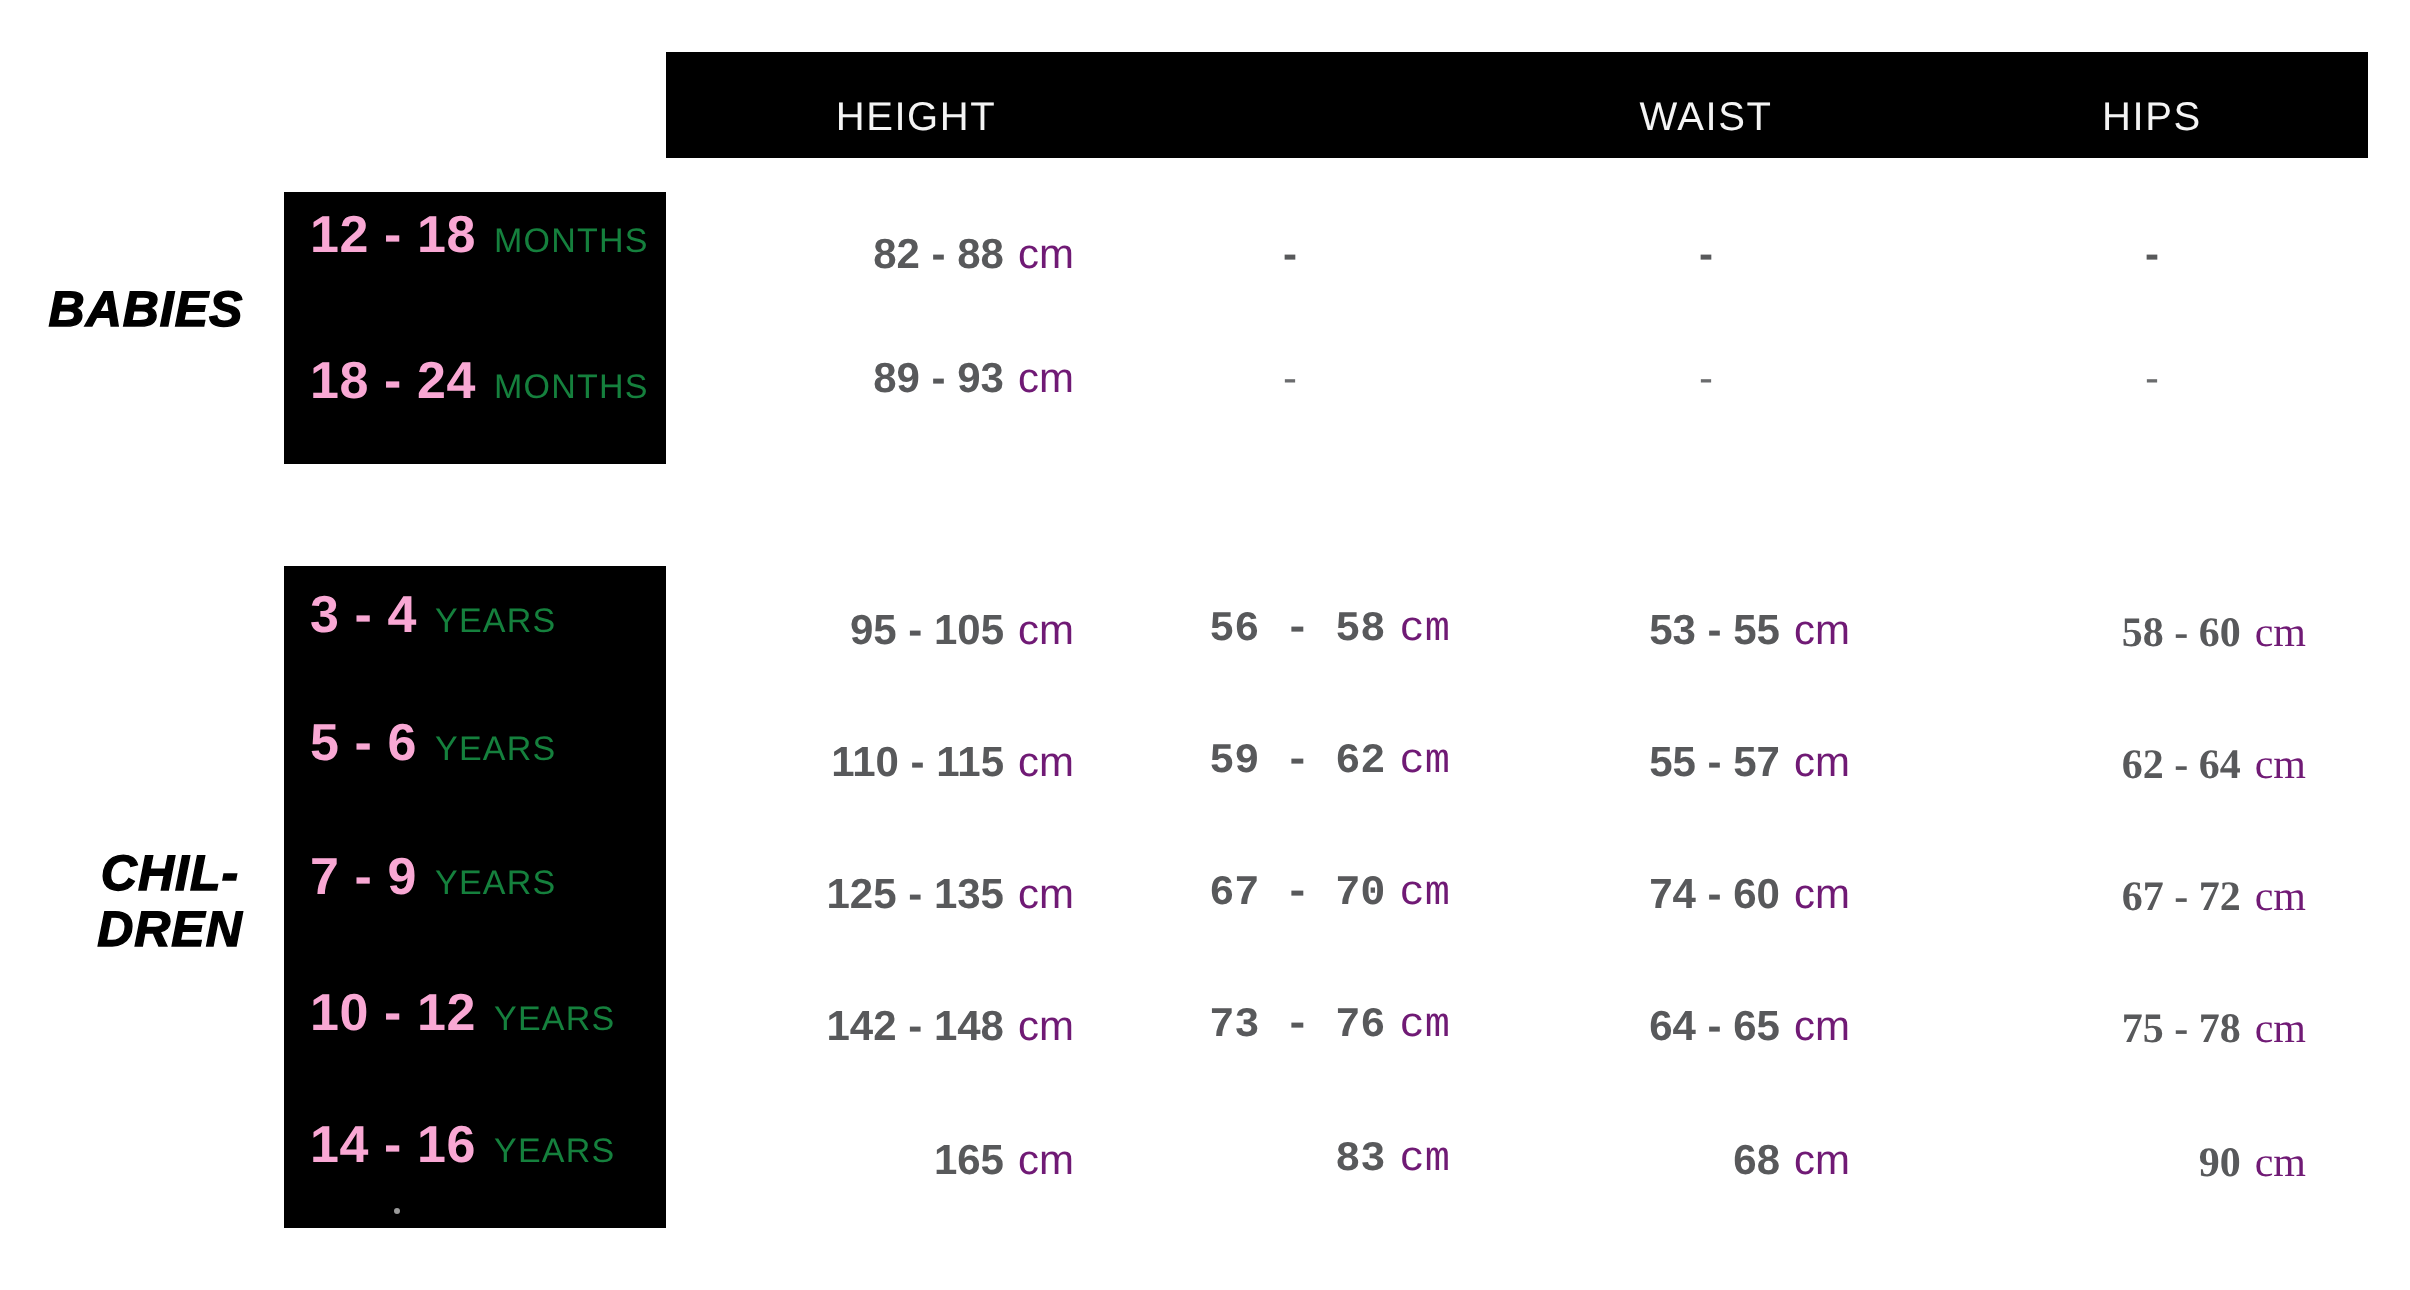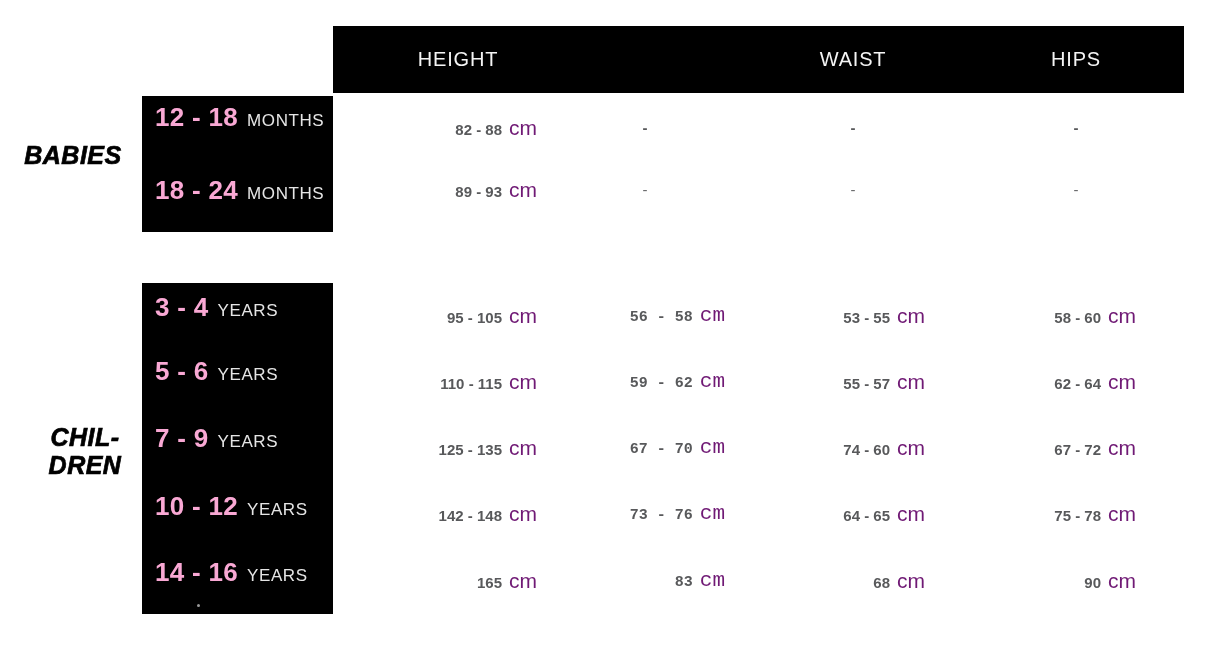--- a/index.html
+++ b/index.html
@@ -2,21 +2,21 @@
 <html><head>
 <meta charset="utf-8">
 <style>
   html,body { margin:0; padding:0; background:#ffffff; }
   .stage {
     position:relative; width:1205px; height:645px; background:#ffffff;
     font-family:"Liberation Sans","DejaVu Sans",sans-serif; overflow:hidden;
   }
 
   
-  .header-bar { position:absolute; left:333px; top:26px; width:851px; height:67px; background:#000000; }
+  .header-bar { position:absolute; left:333px; top:26px; width:851px; height:53px; background:#000000; }
   .header-label {
     position:absolute; top:0; height:67px; line-height:67px;
     transform:translateX(-50%); color:#f4f4f4; font-size:20px; letter-spacing:0.8px;
     white-space:nowrap;
   }
   .hc-height { left:125px; } .hc-bust { left:312px; } .hc-waist { left:520px; } .hc-hips { left:743px; }
 
   
   .group-label {
     position:absolute; color:#000; font-weight:bold; font-style:italic;
@@ -26,31 +26,31 @@
   .babies-label { left:0; top:141px; width:146px; }
   .children-label { left:14px; top:423px; width:142px; }
   .group-line { display:block; }
 
   
   .size-box { position:absolute; left:142px; width:191px; background:#000000; }
   .babies-box { top:96px; height:136px; }
   .children-box { top:283px; height:331px; }
   .size-row { position:absolute; left:13px; right:0; line-height:30px; white-space:nowrap; }
   .sz  { color:#f9a8d4; font-weight:bold; font-size:26px; letter-spacing:0.3px; }
-  .szu { color:#e5e5e5; font-size:17px; margin-left:9px; letter-spacing:0.6px;margin-top:25px; }
+  .szu { color:#15803d; font-size:17px; margin-left:9px; letter-spacing:0.6px;margin-top:25px; }
   .dot { position:absolute; left:55px; top:321px; width:3px; height:3px; background:#9a9a9a; border-radius:50%; }
 
   
   .value-row { position:absolute; left:0; width:100%; line-height:30px; white-space:nowrap; }
   .cell { position:absolute; white-space:nowrap; }
-  .r-height { right:668px; } .r-bust { right:480px;font-family:Liberation Mono, monospace; } .r-waist { right:280px; } .r-hips { right:69px; }
+  .r-height { right:668px; } .r-bust { right:480px;font-family:Liberation Mono, monospace; } .r-waist { right:280px; } .r-hips { right:52px;font-family:Liberation Serif, serif; }
   .c-bust  { left:645px; transform:translateX(-50%); }
   .c-waist { left:853px; transform:translateX(-50%); }
   .c-hips  { left:1076px; transform:translateX(-50%); }
-  .v { color:#58595b; font-weight:bold; font-size:15px; }
+  .v { color:#58595b; font-weight:bold; font-size:21px; }
   .u { color:#701a75; font-size:21px; margin-left:7px; }
   .u:empty { display:none; }
   .dash-light .v { font-weight:normal; color:#6b6c6e; }
 </style>
 </head>
 <body>
 
 <div class="stage">
 
   <div class="header-bar">

